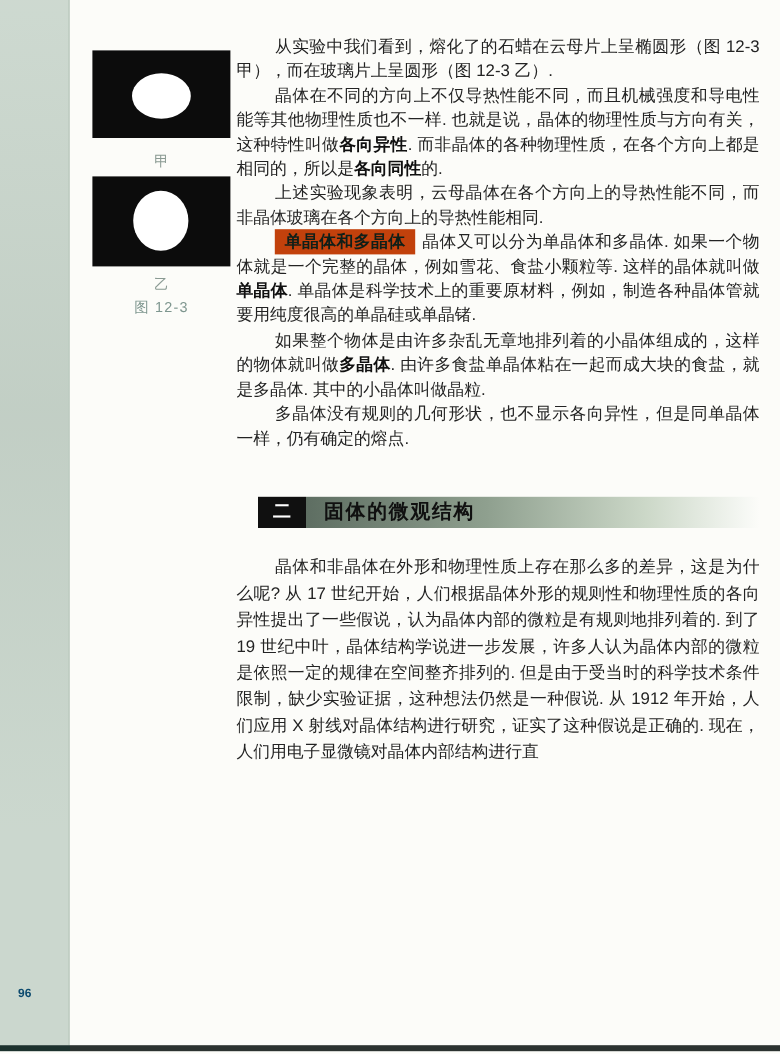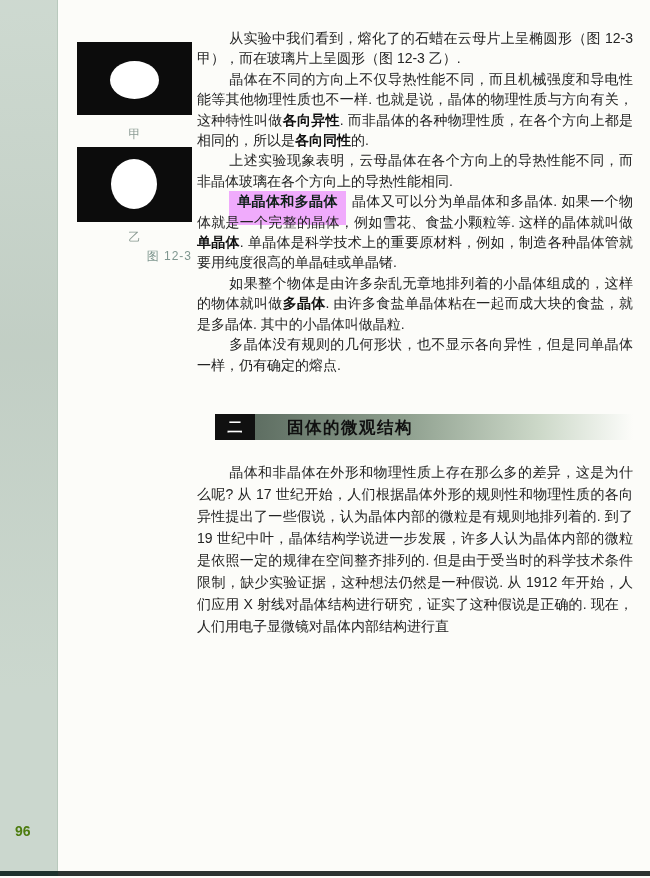--- a/index.html
+++ b/index.html
@@ -20,23 +20,23 @@
     width: 57px; height: 871px;
     background:
       linear-gradient(180deg, rgba(255,255,255,.10), rgba(0,0,0,.03) 40%, rgba(255,255,255,.06) 80%),
       #c8d5cb;
     border-right: 1px solid #b9c9bd;
   }
 
   .page-number {
     position: absolute;
     left: 15px; top: 823px;
-    font-size: 14px;
+    font-size: 10px;
     font-weight: 600;
-    color: #4d7c0f;
+    color: #0c4a6e;
   }
 
   
   .bottom-bar {
     position: absolute;
     left: 0; bottom: 2px;
     width: 100%; height: 5px;
     background: linear-gradient(90deg, #1d322e 0 9%, #2c3331 9% 100%);
   }
 
@@ -66,21 +66,21 @@
     left: 0; width: 100%;
     text-align: center;
     font-size: 12px;
     color: #8a9a93;
   }
   .fig-label.jia { top: 84px; }
   .fig-label.yi  { top: 187px; }
   .fig-caption {
     position: absolute;
     left: 0; top: 206px; width: 100%;
-    text-align: right;
+    text-align: center;
     font-size: 12px;
     letter-spacing: 1px;
     color: #7e968f;
   }
 
   
   .content {
     position: absolute;
     left: 197px; top: 28px;
     width: 436px;
@@ -90,24 +90,24 @@
     text-align: justify;
     text-justify: inter-character;
   }
   .content p {
     margin: 0;
     text-indent: 2.3em;
   }
   .content b { color: #101010; }
 
   .chip {
-    background: #f0abfc;
+    background: #c2410c;
     font-weight: bold;
     color: #0f1f18;
-    padding: 2px 8px 16px 8px;
+    padding: 2px 8px 3px 8px;
     margin-right: 6px;
   }
 
   
   .section-header {
     display: flex;
     height: 26px;
     margin: 39px 0 0 18px;
   }
   .sec-num {
@@ -117,21 +117,21 @@
     font-weight: bold;
     font-size: 15px;
     line-height: 26px;
     text-align: center;
     flex: 0 0 auto;
   }
   .sec-bar {
     flex: 1;
     display: flex;
     align-items: center;
-    padding-left: 32px;
+    padding-left: 15px;
     background: linear-gradient(90deg, #5e6e62 0%, #8fa08f 40%, #ccd8c8 75%, #f6f8f4 97%, #fcfcf9 100%);
   }
   .sec-title {
     font-size: 16.5px;
     font-weight: bold;
     letter-spacing: 1.5px;
     color: #101010;
   }
 
   .sec2-para {

